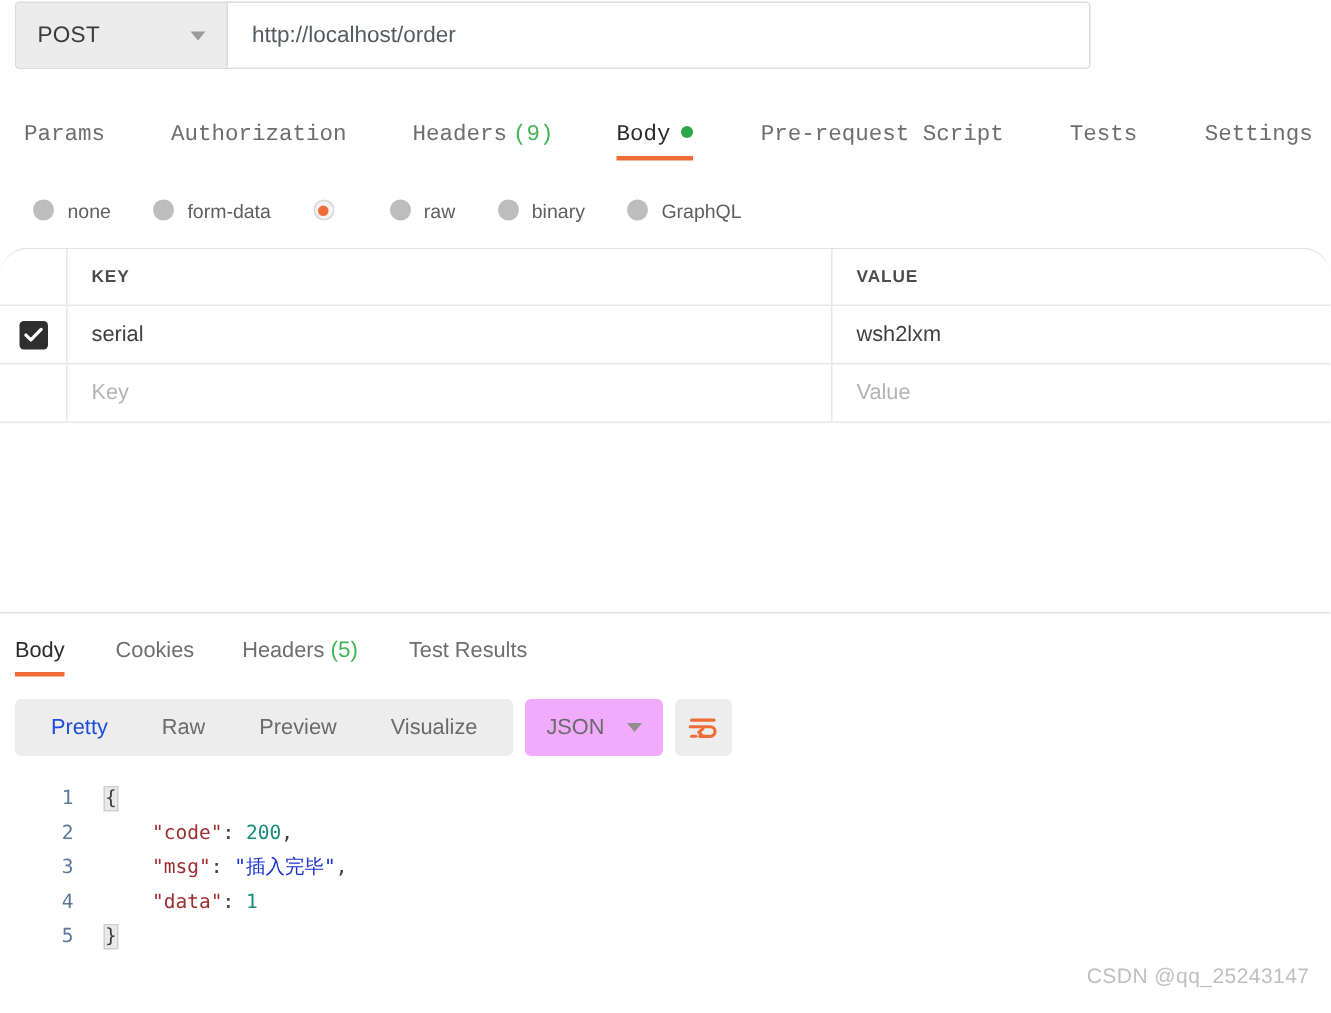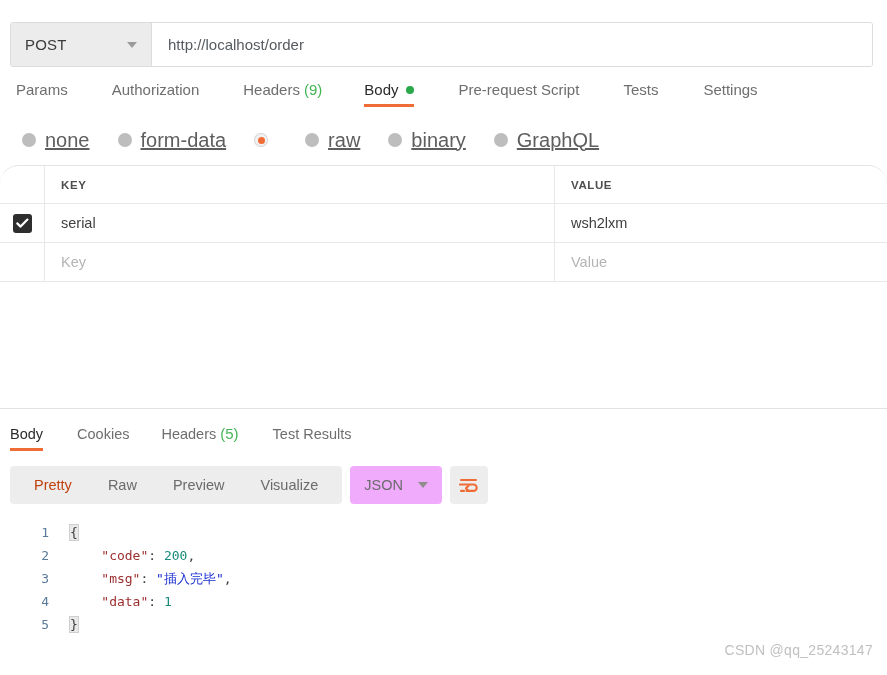--- a/index.html
+++ b/index.html
@@ -7,22 +7,22 @@
     margin: 0; padding: 0;
     width: 887px; height: 675px;
     background: #ffffff;
     font-family: "Liberation Sans", sans-serif;
     overflow: hidden;
   }
   #app { position: relative; width: 887px; height: 675px; background:#fff; }
 
   
   .url-bar {
-    position: absolute; left: 10px; top: 22px;
-    width: 863px; height: 45px;
+    position: absolute; left: 10px; top: 1px;
+    width: 717px; height: 45px;
     display: flex;
     border: 1px solid #dcdcdc;
     border-radius: 3px;
     background: #ffffff;
     overflow: hidden;
     justify-content: space-between;
   }
   .method-box {
     width: 141px; height: 100%;
     background: #ececec;
@@ -57,20 +57,21 @@
     position: absolute; left: 0; top: 74px;
     width: 887px; height: 40px;
     display: flex; align-items: center;
   }
   .req-tab {
     position: relative;
     font-size: 15px; color: #6e6e6e;
     padding: 0 0 9px 0;
     cursor: pointer;
     white-space: nowrap;
+    font-family: Liberation Mono, monospace;
   }
   .req-tab.active { color: #2b2b2b; }
   .req-tab.active::after {
     content:""; position:absolute;
     left: 0; right: 0; bottom: 0;
     height: 3px; background: #f06c36;
   }
   .tab-count { color: #44b556; font-size: 15px; margin-left: 4px; }
   .body-dot {
     display:inline-block; width: 8px; height: 8px;
@@ -97,21 +98,21 @@
   .radio.on {
     background: #f2f2f2;
     box-shadow: inset 0 0 0 1px #d8d8d8;
   }
   .radio.on::after {
     content:""; position: absolute;
     left: 3.5px; top: 3.5px;
     width: 7px; height: 7px; border-radius: 50%;
     background: #f06c36;
   }
-  .mode-label { font-size: 20px; color: #5e5e5e; text-decoration: underline; }
+  .mode-label { font-size: 13px; color: #5e5e5e; }
   .mode-opt.on .mode-label { color: #3d3d3d; }
 
   
   .kv-table {
     position: absolute; left: 0; top: 165px;
     width: 887px;
     border-top: 1px solid #e4e4e4;
     border-radius: 19px;
   }
   .kv-row {
@@ -185,21 +186,21 @@
     border-radius: 4px;
     display: flex; align-items: center;
     padding: 0 6px;
   }
   .seg-btn {
     font-size: 14.5px; color: #6b6b6b;
     padding: 0 18px; height: 38px;
     display: flex; align-items: center;
     cursor: pointer; white-space: nowrap;
   }
-  .seg-btn.active { color: #c2410c; }
+  .seg-btn.active { color: #1d4ed8; }
   .fmt-select {
     height: 38px; margin-left: 8px;
     background: #f0abfc; border-radius: 4px;
     display: flex; align-items: center;
     padding: 0 14px; cursor: pointer;
     min-width: 92px; justify-content: space-between;
   }
   .fmt-label { font-size: 14.5px; color: #6b6b6b; }
   .fmt-caret {
     width: 0; height: 0; margin-left: 14px;

